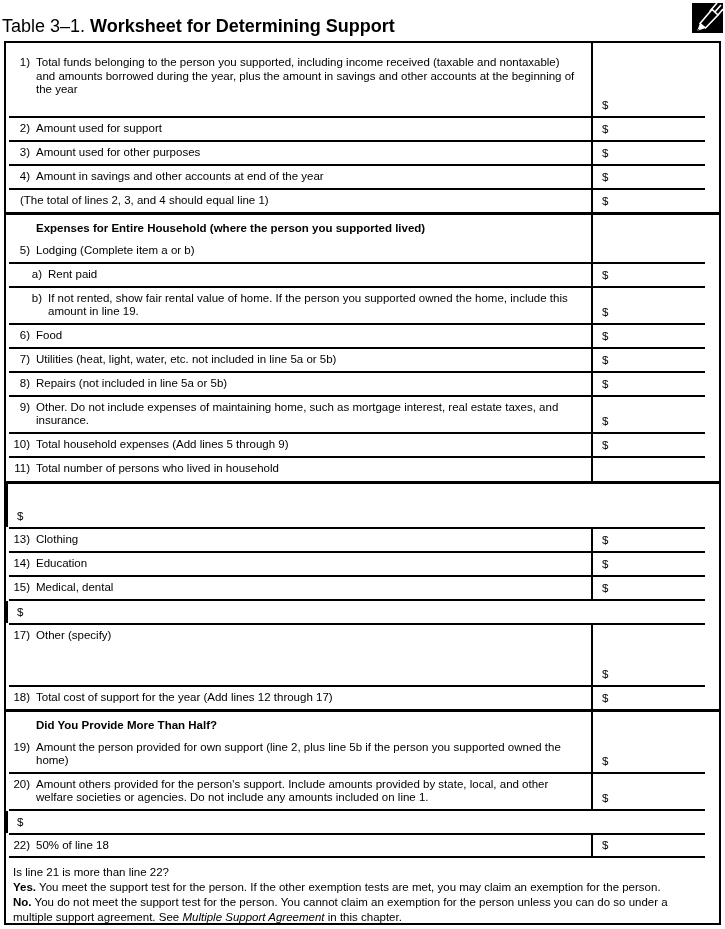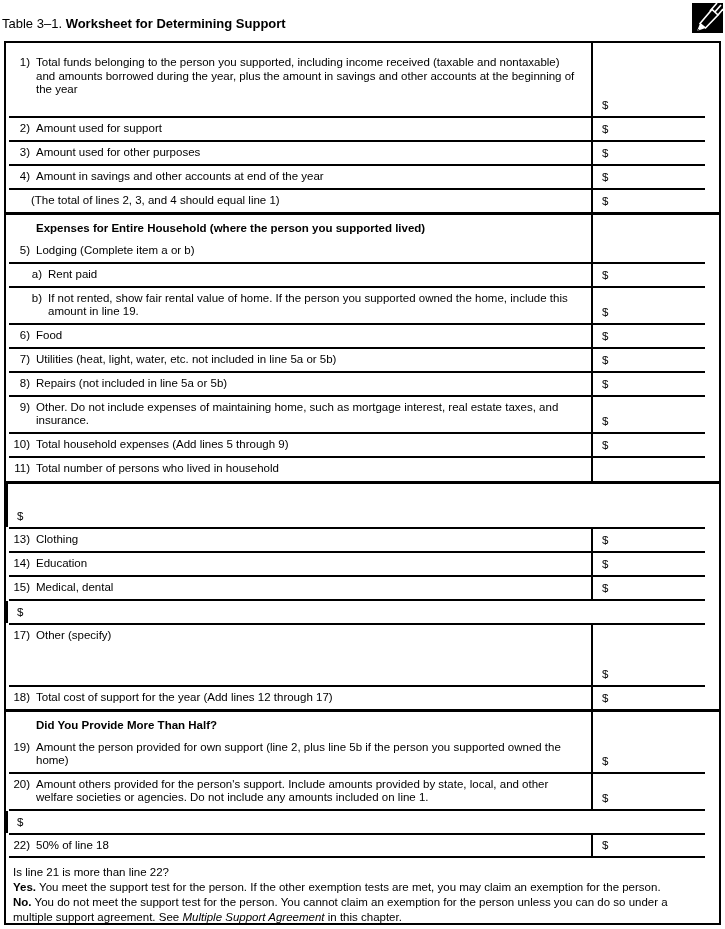--- a/index.html
+++ b/index.html
@@ -1,20 +1,20 @@
 <!DOCTYPE html>
 <html><head>
 <meta charset="utf-8">
 <style>
   html,body { margin:0; padding:0; background:#fff; }
   .page {
     position:relative; width:725px; height:929px; background:#fff; color:#000;
     font-family:"Liberation Sans","DejaVu Sans",sans-serif; overflow:hidden;
   }
-  .title { position:absolute; left:2px; top:16px; font-size:13px; white-space:nowrap; }
+  .title { position:absolute; left:2px; top:16px; font-size:18px; white-space:nowrap; }
   .title .bold { font-weight:bold; }
   .pencil-box { position:absolute; right:2px; top:3px; width:31px; height:30px; }
 
   .sheet {
     position:absolute; left:4px; top:41px; width:717px; height:884px;
     border:2px solid #000; box-sizing:border-box;
     display:flex; flex-direction:column;
   }
   .row { display:flex; flex:0 0 auto; align-items:stretch; }
   .cell-left { flex:1 1 auto; min-width:0; padding:4px 8px 4px 4px; box-sizing:border-box; }
@@ -26,21 +26,21 @@
   .rowline { flex:0 0 2px; height:2px; background:#000; margin-left:3px; margin-right:14px; }
   .secline { flex:0 0 3px; height:3px; background:#000; }
 
   .sec-header { font-weight:bold; font-size:11.5px; line-height:14px; padding:2px 0 0 26px; }
   .sec-header .normal { font-weight:bold; }
   .item { display:flex; font-size:11.5px; line-height:13.5px; }
   .combo .item { margin-top:9px; }
   .num { flex:0 0 20px; text-align:right; margin-right:6px; white-space:nowrap; }
   .item.sub .num { flex-basis:32px; }
   .txt { flex:1 1 auto; padding-right:4px; }
-  .item.nonum .txt { margin-left:21px; }
+  .item.nonum .txt { margin-left:10px; }
 
   .footer { flex:1 1 auto; min-height:60px; padding:7px 10px 4px 7px; font-size:11.5px; line-height:15px; }
   .footer .bold { font-weight:bold; }
   .footer .ital { font-style:italic; }
 </style>
 </head>
 <body>
 
 <div class="page">
 

